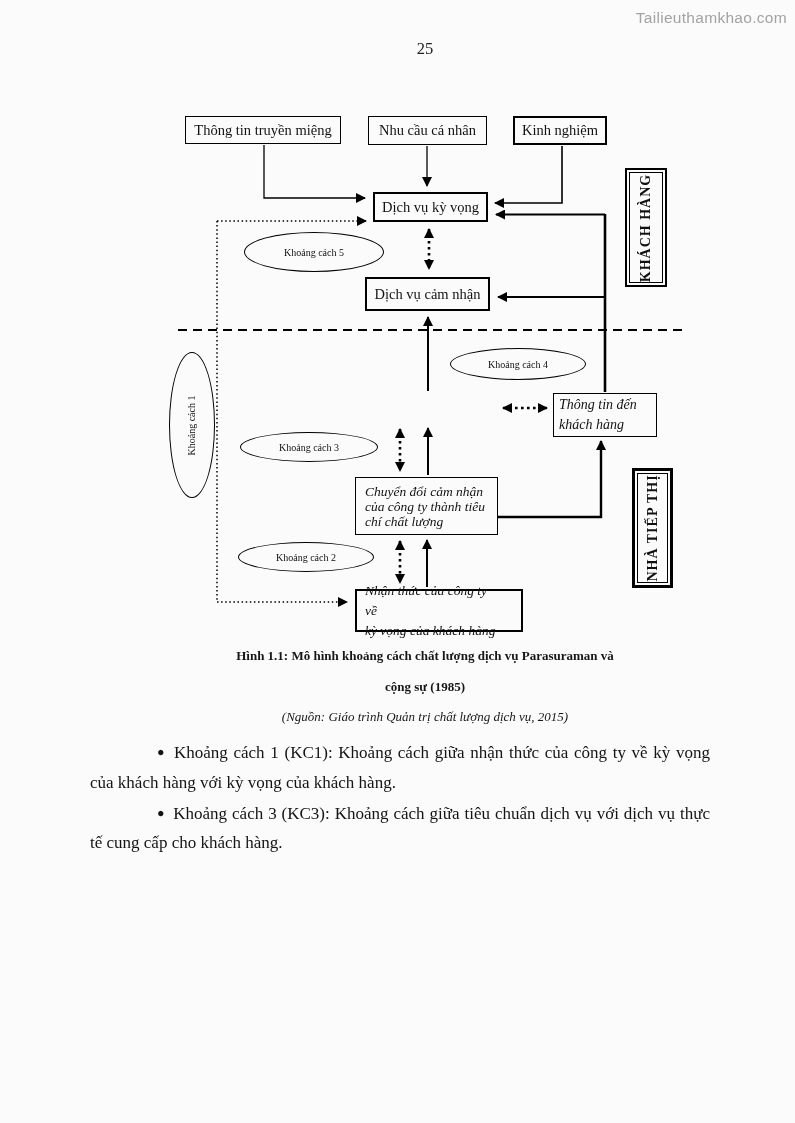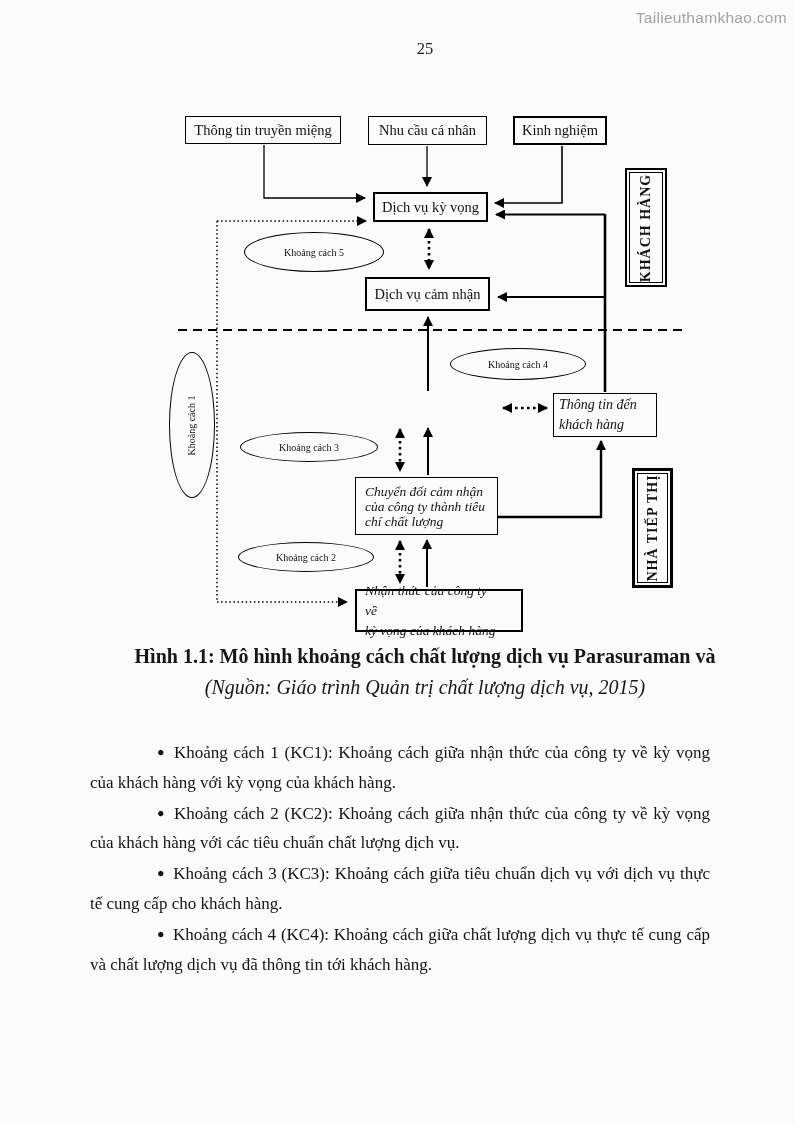--- a/index.html
+++ b/index.html
@@ -49,21 +49,21 @@
     border:1px solid #000;box-sizing:border-box;
   }
   .vtext{
     position:absolute;top:50%;left:50%;
     transform:translate(-50%,-50%) rotate(-90deg);
     white-space:nowrap;font-weight:bold;font-size:14px;letter-spacing:1px;color:#111;
   }
   
   .caption{
     position:absolute;left:90px;top:641px;width:670px;
-    text-align:center;line-height:30.5px;font-size:20px;
+    text-align:center;line-height:30.5px;font-size:13px;
   }
   .cap-bold{font-weight:bold;}
   .cap-src{font-style:italic;}
   
   .bodytext{
     position:absolute;left:90px;top:737px;width:620px;
     font-size:17px;line-height:30.1px;text-align:justify;color:#141414;
   }
   .bodytext p{margin:0;text-indent:67px;}
   .blt{font-size:12.5px;margin-right:8px;vertical-align:1.5px;}
@@ -168,23 +168,22 @@
     </div>
   </div>
   <div class="vbox thick" style="left:632px;top:468px;width:41px;height:120px">
     <div class="vbox-inner">
       <span class="vtext">NHÀ TIẾP THỊ</span>
     </div>
   </div>
 
   <div class="caption">
     <div class="cap-bold">Hình 1.1: Mô hình khoảng cách chất lượng dịch vụ Parasuraman và</div>
+    <div class="cap-bold">cộng sự (1985)</div>
     <div class="cap-src">(Nguồn: Giáo trình Quản trị chất lượng dịch vụ, 2015)</div>
   </div>
 
   <div class="bodytext">
     <p><span class="blt">●</span><span>Khoảng cách 1 (KC1): Khoảng cách giữa nhận thức của công ty về kỳ vọng của khách hàng với kỳ vọng của khách hàng.</span></p>
-    <p><span class="blt">●</span><span>Khoảng cách 2 (KC2): Khoảng cách giữa nhận thức của công ty về kỳ vọng của khách hàng với các tiêu chuẩn chất lượng dịch vụ.</span></p>
     <p><span class="blt">●</span><span>Khoảng cách 3 (KC3): Khoảng cách giữa tiêu chuẩn dịch vụ với dịch vụ thực tế cung cấp cho khách hàng.</span></p>
-    <p><span class="blt">●</span><span>Khoảng cách 4 (KC4): Khoảng cách giữa chất lượng dịch vụ thực tế cung cấp và chất lượng dịch vụ đã thông tin tới khách hàng.</span></p>
   </div>
 
 </div>
 
 </body></html>

